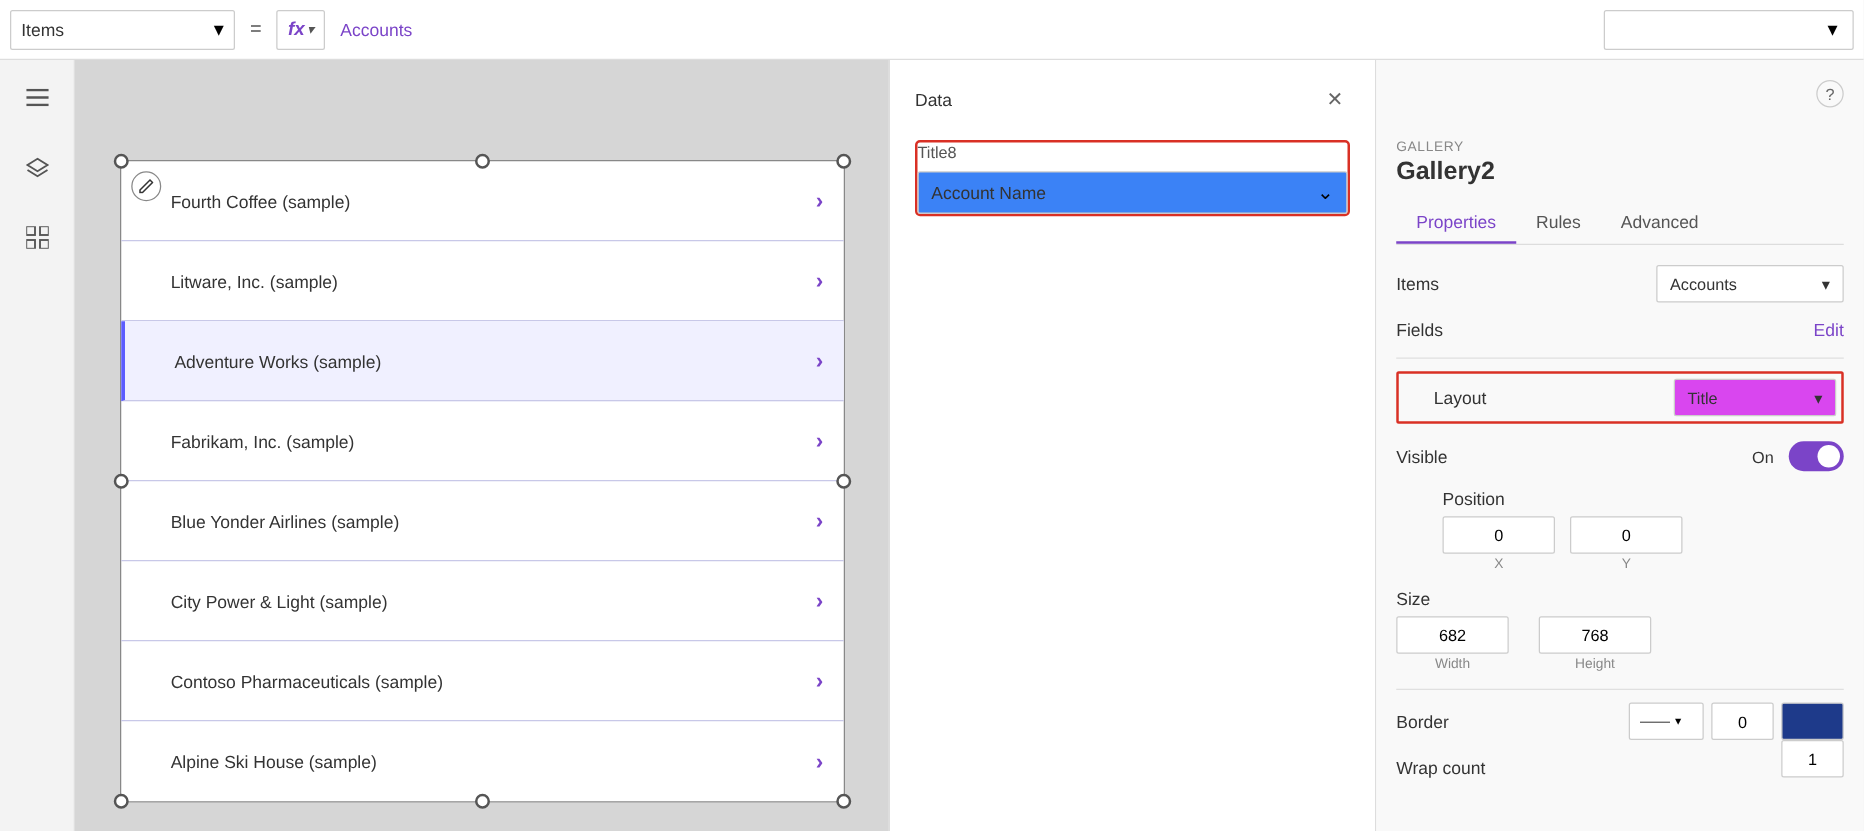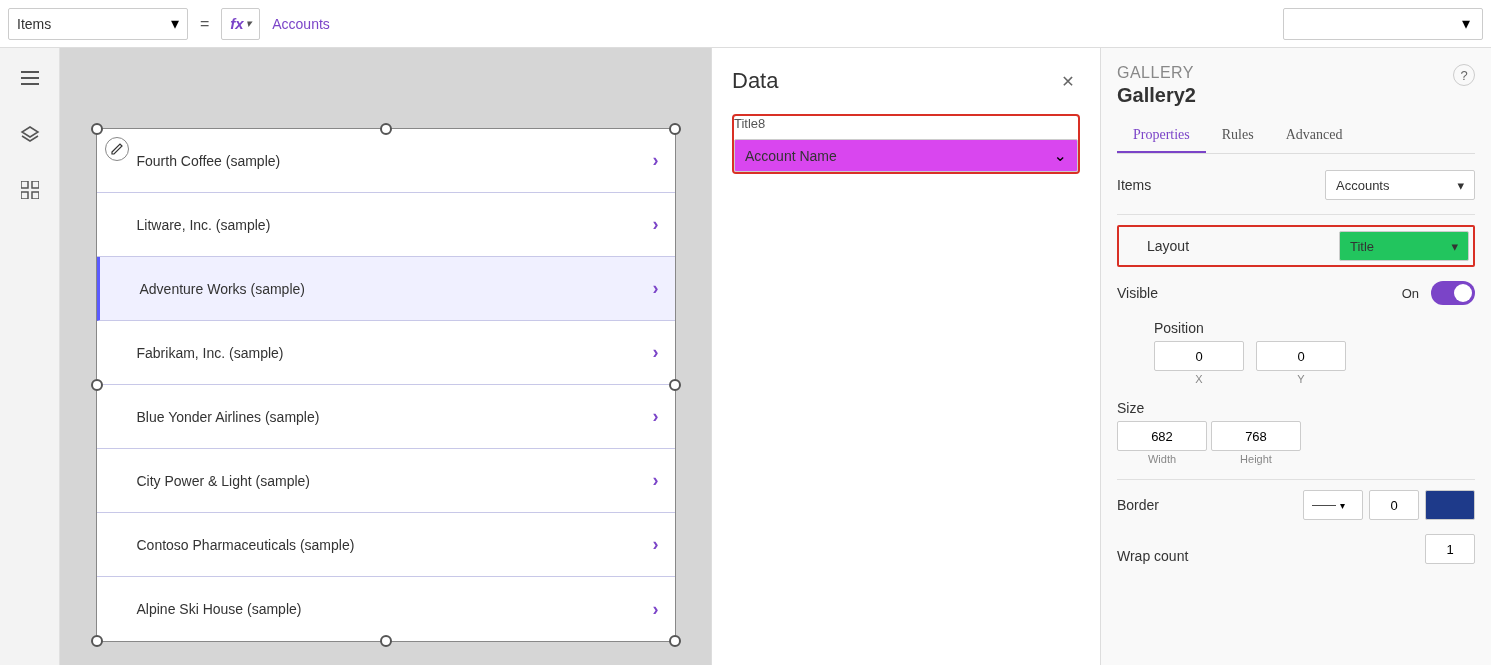--- a/index.html
+++ b/index.html
@@ -190,21 +190,21 @@
       border-right: 1px solid #ddd;
       padding: 20px;
     }
     .data-panel-header {
       display: flex;
       justify-content: space-between;
       align-items: center;
       margin-bottom: 20px;
     }
     .data-panel-title {
-      font-size: 22px;
+      font-size: 14px;
       font-weight: 400;
       color: #333;
     }
     .data-panel-close {
       width: 24px;
       height: 24px;
       display: flex;
       align-items: center;
       justify-content: center;
       cursor: pointer;
@@ -221,41 +221,42 @@
       color: #555;
       margin-bottom: 8px;
     }
     .data-field-dropdown {
       display: flex;
       align-items: center;
       justify-content: space-between;
       padding: 6px 10px;
       border: 1px solid #ccc;
       border-radius: 2px;
-      background: #d946ef;
+      background: #3b82f6;
       cursor: pointer;
     }
     .data-field-dropdown-label {
       font-size: 14px;
       color: #333;
     }
 
     
     .properties-panel {
       width: 390px;
       background: #f9f9f9;
       padding: 16px;
       overflow-y: auto;
     }
     .gallery-label {
-      font-size: 16px;
+      font-size: 11px;
       color: #888;
       text-transform: uppercase;
       letter-spacing: 0.5px;
       margin-bottom: 2px;
+      margin-top: 48px;
     }
     .gallery-name {
       font-size: 20px;
       font-weight: 600;
       color: #333;
       margin-bottom: 12px;
     }
     .help-icon {
       position: absolute;
       right: 16px;
@@ -276,21 +277,20 @@
       border-bottom: 1px solid #ddd;
       margin-bottom: 16px;
       gap: 0;
     }
     .tab {
       padding: 8px 16px;
       font-size: 14px;
       cursor: pointer;
       color: #555;
       border-bottom: 2px solid transparent;
-      font-family: Liberation Serif, serif;
     }
     .tab.active {
       color: #7b44c8;
       border-bottom: 2px solid #7b44c8;
       font-weight: 500;
     }
     .prop-row {
       display: flex;
       align-items: center;
       justify-content: space-between;
@@ -337,21 +337,21 @@
     }
     .layout-dropdown {
       display: flex;
       align-items: center;
       justify-content: space-between;
       border: 1px solid #ccc;
       border-radius: 2px;
       padding: 4px 10px;
       min-width: 130px;
       height: 30px;
-      background: #22c55e;
+      background: #d946ef;
       cursor: pointer;
       font-size: 13px;
       color: #333;
     }
     .visible-row {
       display: flex;
       align-items: center;
       justify-content: space-between;
       margin-bottom: 14px;
     }
@@ -410,21 +410,21 @@
     .coord-label {
       font-size: 11px;
       color: #888;
       margin-top: 2px;
     }
     .size-row {
       margin-bottom: 14px;
     }
     .size-inputs {
       display: flex;
-      gap: 4px;
+      gap: 24px;
       margin-top: 4px;
     }
     .color-row {
       display: flex;
       align-items: center;
       justify-content: space-between;
       margin-bottom: 14px;
     }
     .color-swatch-btn {
       width: 36px;
@@ -436,21 +436,20 @@
       display: flex;
       align-items: center;
       justify-content: center;
       font-size: 14px;
       color: #666;
     }
     .border-row {
       display: flex;
       align-items: center;
       justify-content: space-between;
-      margin-bottom: 14px;
       gap: 16px;
     }
     .border-style-dropdown {
       display: flex;
       align-items: center;
       border: 1px solid #ccc;
       border-radius: 2px;
       padding: 4px 8px;
       background: #fff;
       cursor: pointer;
@@ -633,20 +632,24 @@
     </div>
 
     <div class="prop-row">
       <span class="prop-label">Items</span>
       <div class="prop-dropdown">
         <span>Accounts</span>
         <span>▾</span>
       </div>
     </div>
 
+    <div class="prop-row">
+      <span class="prop-label">Fields</span>
+      <span class="prop-edit-link">Edit</span>
+    </div>
 
     <hr class="section-divider">
 
     <div class="layout-row">
       <span class="layout-label">Layout</span>
       <div class="layout-dropdown">
         <span>Title</span>
         <span>▾</span>
       </div>
     </div>

